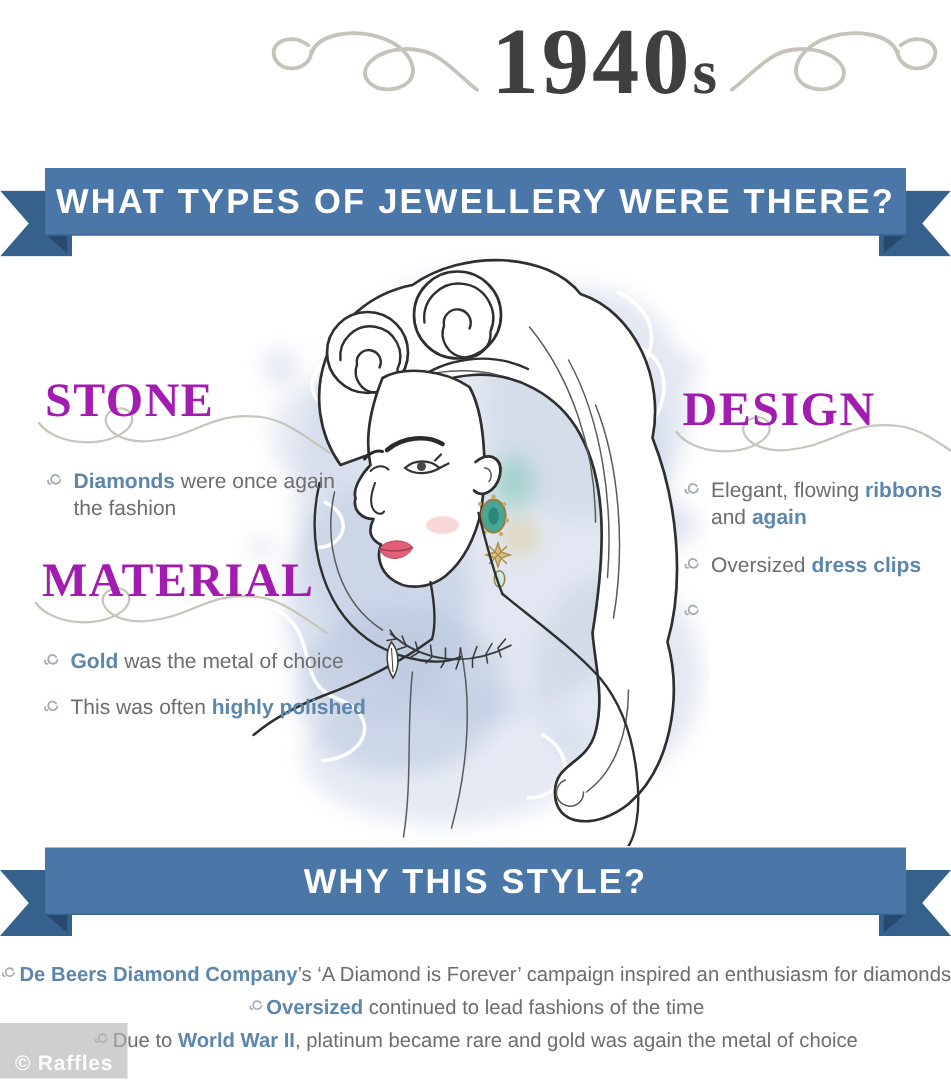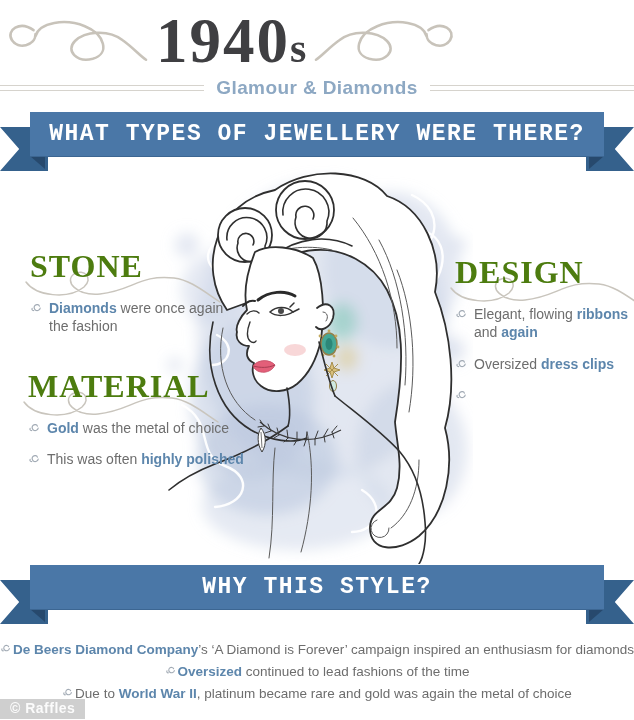--- a/index.html
+++ b/index.html
@@ -1,21 +1,21 @@
 <!DOCTYPE html>
 <html><head>
 <meta charset="utf-8">
 <style>
   html,body{margin:0;padding:0;background:#fff}
   .page{position:relative;width:634px;height:720px;background:#ffffff;overflow:hidden;
         font-family:"Liberation Sans",sans-serif;}
 
   
   .title-row{position:absolute;top:4px;left:0;right:0;height:74px;
-             display:flex;align-items:center;justify-content:flex-start;gap:8px}
+             display:flex;align-items:center;justify-content:flex-end;gap:8px}
   .title{font-family:"Liberation Serif",serif;font-weight:700;font-size:63px;
          color:#3f3f42;line-height:1;margin:0;letter-spacing:2px}
   .title .suffix{font-size:42px;letter-spacing:0}
   .flourish{width:148px;height:54px}
   .flourish path{fill:none;stroke:#c8c3ba;stroke-width:2.6;stroke-linecap:round}
   .flourish.right{transform:scaleX(-1)}
 
   .subtitle-row{position:absolute;top:77px;left:0;right:0;display:flex;align-items:center;gap:12px}
   .rule{flex:1;height:4px;border-top:1px solid #d6d3cd;border-bottom:1px solid #d6d3cd}
   .subtitle{font-size:19px;font-weight:700;color:#8da8c3;letter-spacing:.4px;white-space:nowrap}
@@ -26,47 +26,47 @@
   .ribbon-bottom{top:565px}
   .tail{position:absolute;top:15px;width:48px;height:44px;background:#35618c}
   .tail.tl{left:0;clip-path:polygon(0 0,100% 0,100% 100%,0 100%,40% 50%)}
   .tail.tr{right:0;clip-path:polygon(0 0,100% 0,100% 100%,0 100%,40% 50%);transform:scaleX(-1)}
   .fold{position:absolute;top:44px;width:15px;height:13px;background:#27496d}
   .fold.fl{left:30px;clip-path:polygon(0 0,100% 0,100% 100%)}
   .fold.fr{right:30px;clip-path:polygon(0 0,100% 0,0 0,0 100%);transform:scaleX(-1);
            -webkit-clip-path:polygon(0 0,100% 0,100% 100%)}
   .band{position:absolute;left:30px;right:30px;top:0;height:44px;background:#4a77a7;
         display:flex;align-items:center;justify-content:center;color:#ffffff;
-        font-family:Liberation Mono, monospace;font-weight:700;font-size:23px;letter-spacing:1.5px;
+        font-family:Liberation Sans, sans-serif;font-weight:700;font-size:23px;letter-spacing:1.5px;
         border-bottom:1px solid #3c6692}
 
   
   .content{position:absolute;top:158px;left:0;right:0;height:408px}
   .portrait{position:absolute;left:157px;top:2px;width:316px;height:404px}
   section{position:absolute}
   .stone{left:30px;top:92px;width:205px}
   .material{left:28px;top:212px;width:240px}
   .design{left:455px;top:98px;width:178px}
-  h2{font-family:"Liberation Serif",serif;font-size:32px;font-weight:700;color:#4d7c0f;
+  h2{font-family:"Liberation Serif",serif;font-size:32px;font-weight:700;color:#a21caf;
      margin:0;letter-spacing:1px;position:relative;z-index:2;line-height:1}
   .hflourish{position:absolute;left:-8px;top:18px;width:205px;height:42px;z-index:1}
   .hflourish path{fill:none;stroke:#c9c5bd;stroke-width:1.5;stroke-linecap:round}
-  .bullets{margin-top:17px;position:relative;z-index:2}
+  .bullets{margin-top:29px;position:relative;z-index:2}
   .bullet{display:flex;gap:7px;margin-bottom:13px;font-size:14px;line-height:1.32;color:#6d6d6d}
   .bullet-icon{width:12px;height:12px;flex:none;margin-top:3px}
   .bullet-icon path{fill:none;stroke:#a2abb5;stroke-width:1.2;stroke-linecap:round}
   .em{color:#5d86ac;font-weight:700}
 
   
   .why{position:absolute;left:0;right:0;top:641px}
   .why .bullet{justify-content:center;margin-bottom:4px;font-size:13.5px;gap:2px;white-space:nowrap}
   .why .bullet-icon{width:11px;height:11px;margin-top:2px}
 
   .watermark{position:absolute;left:0;bottom:1px;background:rgba(178,178,178,.62);
-             color:#fbfbfb;font-size:14px;font-weight:600;padding:1px 10px 3px;letter-spacing:.5px}
+             color:#fbfbfb;font-size:14px;font-weight:600;padding:18px 10px 3px;letter-spacing:.5px}
 
   .portrait .ink{stroke:#2f2f2f;stroke-width:1.8;stroke-linejoin:round;stroke-linecap:round;fill:#ffffff}
   .portrait .line{stroke:#2f2f2f;stroke-width:1.6;stroke-linecap:round;fill:none}
   .portrait .thin{stroke:#5a5a5a;stroke-width:1;stroke-linecap:round;fill:none}
   .portrait .doodle{stroke:#ffffff;stroke-width:2.4;stroke-linecap:round;fill:none;opacity:.95}
 </style>
 </head>
 <body>
 
 <div class="page">
@@ -74,25 +74,20 @@
   <div class="title-row">
     <svg class="flourish left" viewBox="0 0 150 54">
       <path d="M34,16 C20,6 6,16 12,26 C18,36 36,32 36,20 M36,22 C40,8 66,4 86,12 C106,20 112,40 94,45 C78,49 66,37 76,27 C86,17 110,15 124,26 C134,33 142,42 148,46"></path>
     </svg>
     <h1 class="title"><span>1940</span><span class="suffix">s</span></h1>
     <svg class="flourish right" viewBox="0 0 150 54">
       <path d="M34,16 C20,6 6,16 12,26 C18,36 36,32 36,20 M36,22 C40,8 66,4 86,12 C106,20 112,40 94,45 C78,49 66,37 76,27 C86,17 110,15 124,26 C134,33 142,42 148,46"></path>
     </svg>
   </div>
 
-  <div class="subtitle-row">
-    <span class="rule"></span>
-    <span class="subtitle">Glamour &amp; Diamonds</span>
-    <span class="rule"></span>
-  </div>
 
   <div class="ribbon ribbon-top">
     <span class="tail tl"></span>
     <span class="tail tr"></span>
     <span class="fold fl"></span>
     <span class="fold fr"></span>
     <span class="band">WHAT TYPES OF JEWELLERY WERE THERE?</span>
   </div>
 
   <main class="content">

